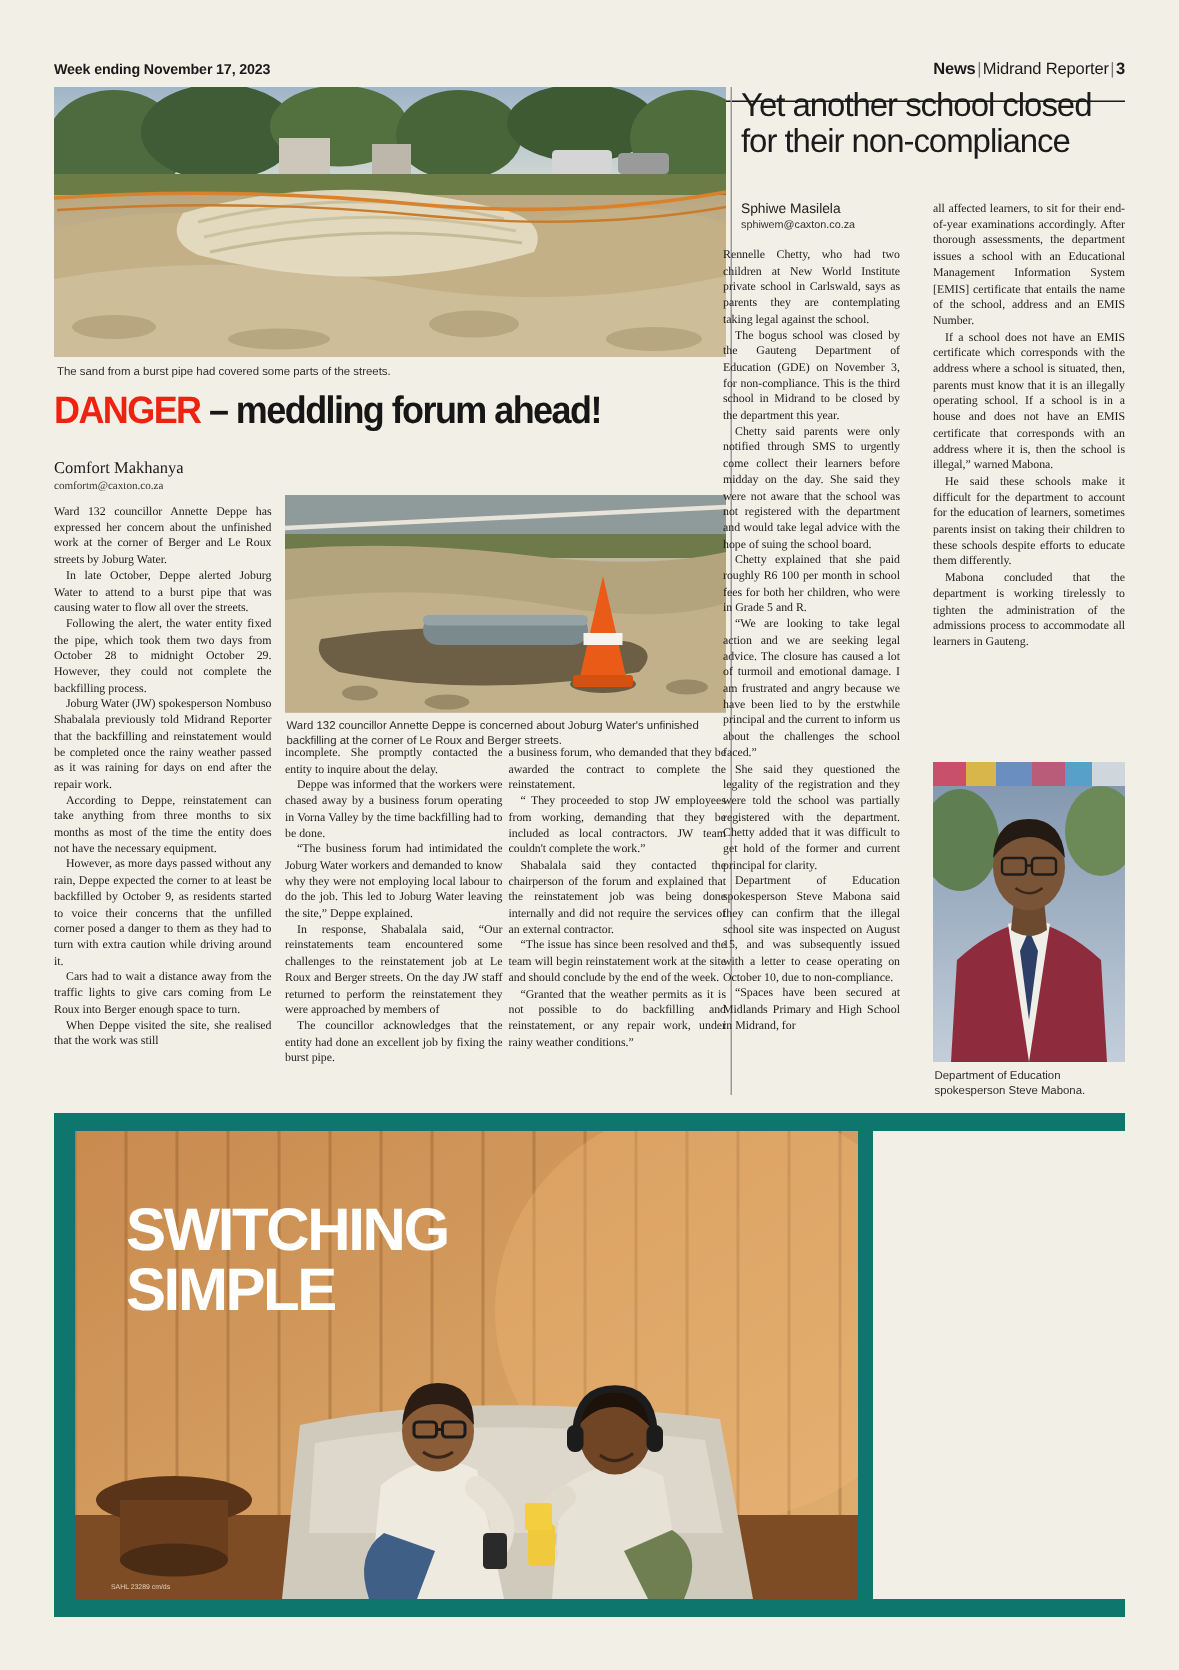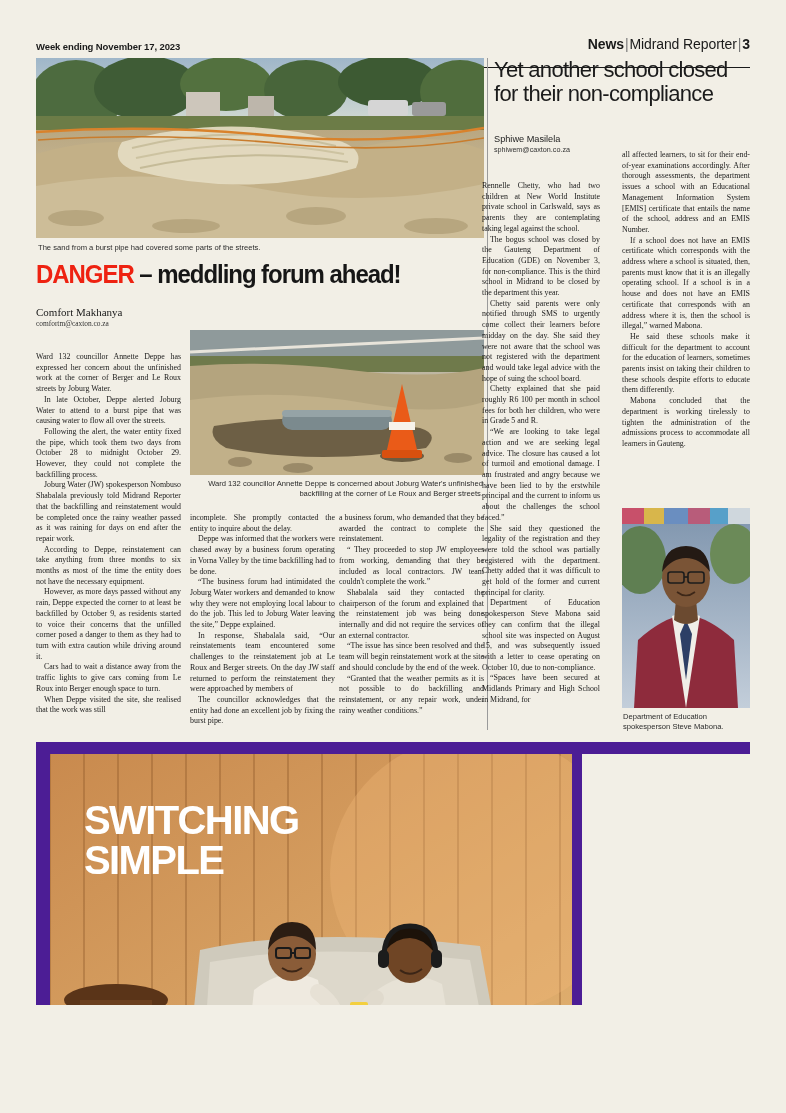--- a/index.html
+++ b/index.html
@@ -15,21 +15,21 @@
 
   
   .masthead{
     position:absolute;left:36px;top:30px;width:714px;height:22px;
     display:flex;align-items:flex-end;justify-content:space-between;
     border-bottom:1.6px solid #1a1a1a;
     padding-bottom:15px;
     font-family:"Liberation Sans",sans-serif;
   }
   .masthead-left{font-size:9.5px;font-weight:bold;letter-spacing:-.1px;}
-  .masthead-right{font-size:14px;letter-spacing:-.1px;}
+  .masthead-right{font-size:11px;letter-spacing:-.1px;}
   .masthead-right b{font-weight:bold;}
   .mh-sep{color:#777;padding:0 1px;}
 
   
   .photo-top{
     position:absolute;left:36px;top:58px;width:448px;height:180px;
     overflow:hidden;background:#b9ac91;
   }
   .cap{
     font-family:"Liberation Sans",sans-serif;
@@ -54,29 +54,28 @@
   .byline{
     position:absolute;left:36px;top:306px;width:140px;
   }
   .byline .nm{font-size:11px;line-height:1.15;}
   .byline .em{font-size:7.4px;line-height:1.3;color:#333;}
 
   .photo-mid{
     position:absolute;left:190px;top:330px;width:294px;height:145px;
     overflow:hidden;background:#b0a48c;
   }
-  .cap-mid{position:absolute;left:191px;top:479px;width:292px;text-align:right;}
+  .cap-mid{position:absolute;left:191px;top:479px;width:292px;}
 
   .col{
     position:absolute;
     font-size:7.9px;
     line-height:1.355;
     text-align:justify;
     color:#1a1a1a;
-    margin-top:16px;
   }
   .col p{margin:0;text-indent:8px;}
   .col p.noind{text-indent:0;}
 
   #c1{left:36px;top:336px;width:145px;}
   #c2{left:190px;top:497px;width:145px;}
   #c3{left:339px;top:497px;width:145px;}
 
   
   .vrule{
@@ -100,22 +99,22 @@
   #c5{left:622px;top:134px;width:128px;}
 
   .photo-mabona{
     position:absolute;left:622px;top:508px;width:128px;height:200px;
     overflow:hidden;background:#8fa0b6;
   }
   .cap-mabona{position:absolute;left:623px;top:712px;width:128px;}
 
   
   .ad{
-    position:absolute;left:36px;top:742px;width:714px;height:263px;
-    background:#4c1d95;overflow:hidden;
+    position:absolute;left:36px;top:742px;width:714px;height:336px;
+    background:#0f766e;overflow:hidden;
   }
   .ad-photo{
     position:absolute;left:14px;top:12px;width:522px;height:312px;
     overflow:hidden;background:#c98a52;
   }
   .ad-headline{
     position:absolute;left:48px;top:58px;width:270px;
     font-family:"Liberation Sans",sans-serif;
     font-weight:bold;
     color:#ffffff;

